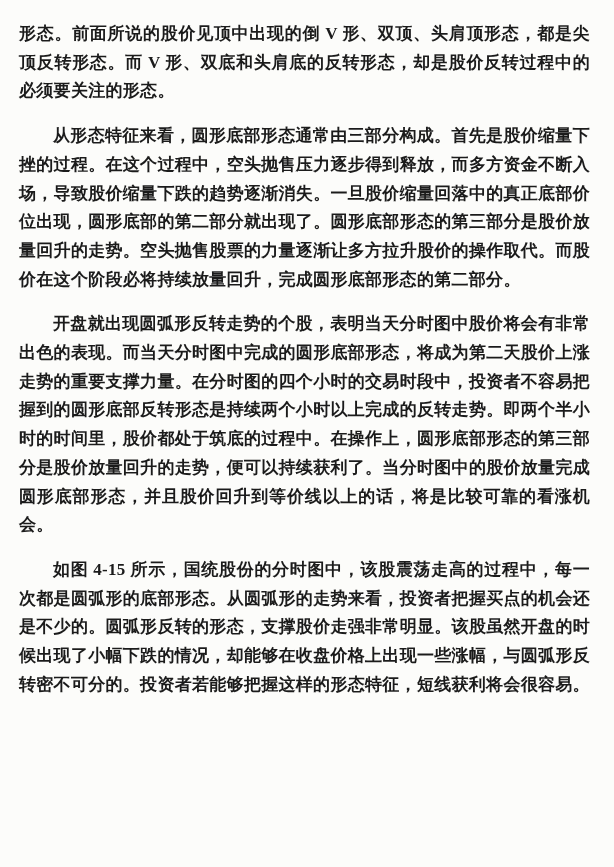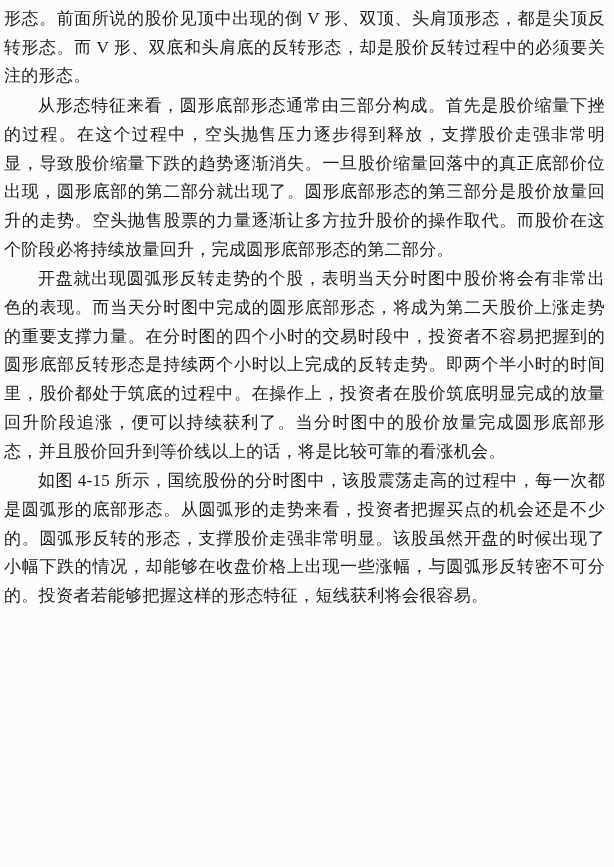--- a/index.html
+++ b/index.html
@@ -19,29 +19,30 @@
     padding: 4px 8px 4px 3px;
     font-family: "Liberation Serif", serif;
     color: #1b1b1b;
     font-size: 17px;
     line-height: 28.7px;
     text-align: justify;
     text-justify: inter-character;
     letter-spacing: 0.3px;
   }
   .book-page p {
-    margin: 1px;
+    margin: 16px;
     padding: 0;
     text-indent: 2em;
+    font-weight: bold;
   }
   .book-page p.continuation {
     text-indent: 0;
   }
 </style>
 </head>
 <body>
 
 <div class="book-page">
   <p class="continuation">形态。前面所说的股价见顶中出现的倒 V 形、双顶、头肩顶形态，都是尖顶反转形态。而 V 形、双底和头肩底的反转形态，却是股价反转过程中的必须要关注的形态。</p>
-  <p>从形态特征来看，圆形底部形态通常由三部分构成。首先是股价缩量下挫的过程。在这个过程中，空头抛售压力逐步得到释放，支撑股价走强非常明显，导致股价缩量下跌的趋势逐渐消失。一旦股价缩量回落中的真正底部价位出现，圆形底部的第二部分就出现了。圆形底部形态的第三部分是股价放量回升的走势。空头抛售股票的力量逐渐让多方拉升股价的操作取代。而股价在这个阶段必将持续放量回升，完成圆形底部形态的第二部分。</p>
-  <p>开盘就出现圆弧形反转走势的个股，表明当天分时图中股价将会有非常出色的表现。而当天分时图中完成的圆形底部形态，将成为第二天股价上涨走势的重要支撑力量。在分时图的四个小时的交易时段中，投资者不容易把握到的圆形底部反转形态是持续两个小时以上完成的反转走势。即两个半小时的时间里，股价都处于筑底的过程中。在操作上，投资者在股价筑底明显完成的放量回升阶段追涨，便可以持续获利了。当分时图中的股价放量完成圆形底部形态，并且股价回升到等价线以上的话，将是比较可靠的看涨机会。</p>
+  <p>从形态特征来看，圆形底部形态通常由三部分构成。首先是股价缩量下挫的过程。在这个过程中，空头抛售压力逐步得到释放，而多方资金不断入场，导致股价缩量下跌的趋势逐渐消失。一旦股价缩量回落中的真正底部价位出现，圆形底部的第二部分就出现了。圆形底部形态的第三部分是股价放量回升的走势。空头抛售股票的力量逐渐让多方拉升股价的操作取代。而股价在这个阶段必将持续放量回升，完成圆形底部形态的第二部分。</p>
+  <p>开盘就出现圆弧形反转走势的个股，表明当天分时图中股价将会有非常出色的表现。而当天分时图中完成的圆形底部形态，将成为第二天股价上涨走势的重要支撑力量。在分时图的四个小时的交易时段中，投资者不容易把握到的圆形底部反转形态是持续两个小时以上完成的反转走势。即两个半小时的时间里，股价都处于筑底的过程中。在操作上，圆形底部形态的第三部分是股价放量回升的走势，便可以持续获利了。当分时图中的股价放量完成圆形底部形态，并且股价回升到等价线以上的话，将是比较可靠的看涨机会。</p>
   <p>如图 4-15 所示，国统股份的分时图中，该股震荡走高的过程中，每一次都是圆弧形的底部形态。从圆弧形的走势来看，投资者把握买点的机会还是不少的。圆弧形反转的形态，支撑股价走强非常明显。该股虽然开盘的时候出现了小幅下跌的情况，却能够在收盘价格上出现一些涨幅，与圆弧形反转密不可分的。投资者若能够把握这样的形态特征，短线获利将会很容易。</p>
 </div>
 
 </body></html>

